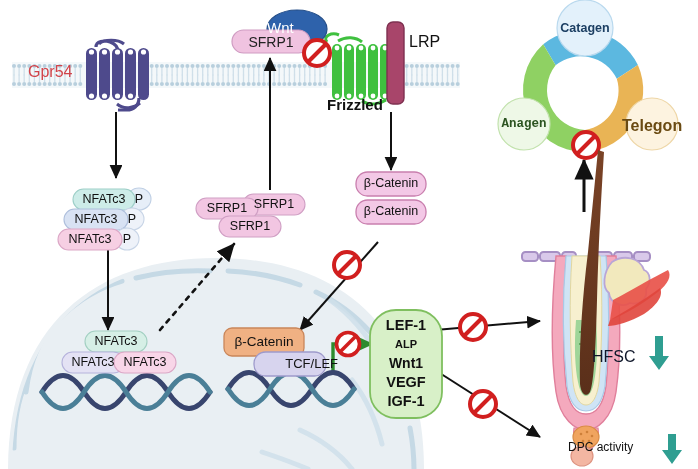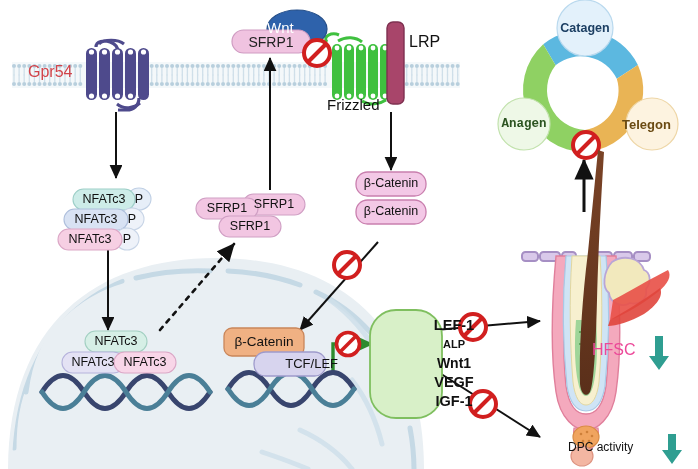--- a/index.html
+++ b/index.html
@@ -559,21 +559,21 @@
   </svg>
 
   <div style="position:absolute;left:0;top:0;width:698px;height:469px;">
 
     <div class="lbl" style="position:absolute;left:28px;top:63px;font-size:16px;color:#d1434a;">Gpr54</div>
 
     <div class="lbl" style="position:absolute;left:267px;top:19px;width:60px;text-align:left;font-size:15px;color:#ffffff;">Wnt</div>
 
     <div class="lbl" style="position:absolute;left:232px;top:34px;width:78px;text-align:center;font-size:14px;color:#222;">SFRP1</div>
 
-    <div class="lbl" style="position:absolute;left:327px;top:96px;font-size:15px;color:#111;">Frizzled</div>
+    <div class="lbl" style="position:absolute;left:327px;top:96px;font-size:15px;color:#111;font-weight:bold;">Frizzled</div>
 
     <div class="lbl" style="position:absolute;left:409px;top:33px;font-size:16px;color:#111;text-align:center;">LRP</div>
 
     <div class="lbl" style="position:absolute;left:73px;top:192px;width:62px;text-align:center;font-size:12.5px;color:#111;">NFATc3</div>
     <div class="lbl" style="position:absolute;left:127px;top:192px;width:24px;text-align:center;font-size:12.5px;color:#111;">P</div>
     <div class="lbl" style="position:absolute;left:64px;top:212px;width:64px;text-align:center;font-size:12.5px;color:#111;">NFATc3</div>
     <div class="lbl" style="position:absolute;left:120px;top:212px;width:24px;text-align:center;font-size:12.5px;color:#111;">P</div>
     <div class="lbl" style="position:absolute;left:58px;top:232px;width:64px;text-align:center;font-size:12.5px;color:#111;">NFATc3</div>
     <div class="lbl" style="position:absolute;left:115px;top:232px;width:24px;text-align:center;font-size:12.5px;color:#111;">P</div>
 
@@ -584,28 +584,28 @@
     <div class="lbl" style="position:absolute;left:356px;top:176px;width:70px;text-align:center;font-size:12.5px;color:#111;">β-Catenin</div>
     <div class="lbl" style="position:absolute;left:356px;top:204px;width:70px;text-align:center;font-size:12.5px;color:#111;">β-Catenin</div>
 
     <div class="lbl" style="position:absolute;left:85px;top:334px;width:62px;text-align:center;font-size:12.5px;color:#111;">NFATc3</div>
     <div class="lbl" style="position:absolute;left:62px;top:355px;width:62px;text-align:center;font-size:12.5px;color:#111;">NFATc3</div>
     <div class="lbl" style="position:absolute;left:114px;top:355px;width:62px;text-align:center;font-size:12.5px;color:#111;">NFATc3</div>
 
     <div class="lbl" style="position:absolute;left:224px;top:334px;width:80px;text-align:center;font-size:13.5px;color:#111;">β-Catenin</div>
     <div class="lbl" style="position:absolute;left:254px;top:356px;width:84px;text-align:right;font-size:13px;color:#111;">TCF/LEF</div>
 
-    <div style="position:absolute;left:370px;top:316px;width:72px;text-align:center;padding-left:48px;">
+    <div style="position:absolute;left:370px;top:316px;width:72px;text-align:center;">
       <div class="lbl" style="font-size:14.5px;font-weight:bold;color:#111;line-height:19px;">LEF-1</div>
       <div class="lbl" style="font-size:11px;font-weight:bold;color:#111;line-height:19px;">ALP</div>
       <div class="lbl" style="font-size:14px;font-weight:bold;color:#111;line-height:19px;">Wnt1</div>
       <div class="lbl" style="font-size:14.5px;font-weight:bold;color:#111;line-height:19px;">VEGF</div>
       <div class="lbl" style="font-size:14.5px;font-weight:bold;color:#111;line-height:19px;">IGF-1</div>
     </div>
 
     <div class="lbl" style="position:absolute;left:555px;top:21px;width:60px;text-align:center;font-size:12.5px;font-weight:bold;color:#1c3f63;">Catagen</div>
     <div class="lbl" style="position:absolute;left:494px;top:117px;width:60px;text-align:center;font-size:12.5px;font-weight:bold;color:#2b5320;font-family:Liberation Mono, monospace;">Anagen</div>
-    <div class="lbl" style="position:absolute;left:622px;top:117px;width:60px;font-size:13px;font-weight:bold;color:#6a4a12;">Telegon</div>
-
-    <div class="lbl" style="position:absolute;left:592px;top:341px;font-size:16px;color:#ec4899;">HFSC</div>
+    <div class="lbl" style="position:absolute;left:622px;top:117px;width:60px;text-align:center;font-size:16px;font-weight:bold;color:#6a4a12;">Telegon</div>
+
+    <div class="lbl" style="position:absolute;left:592px;top:348px;font-size:16px;color:#0f172a;">HFSC</div>
     <div class="lbl" style="position:absolute;left:568px;top:440px;font-size:12px;color:#111;">DPC activity</div>
   </div>
 </div>
 
 </body></html>

